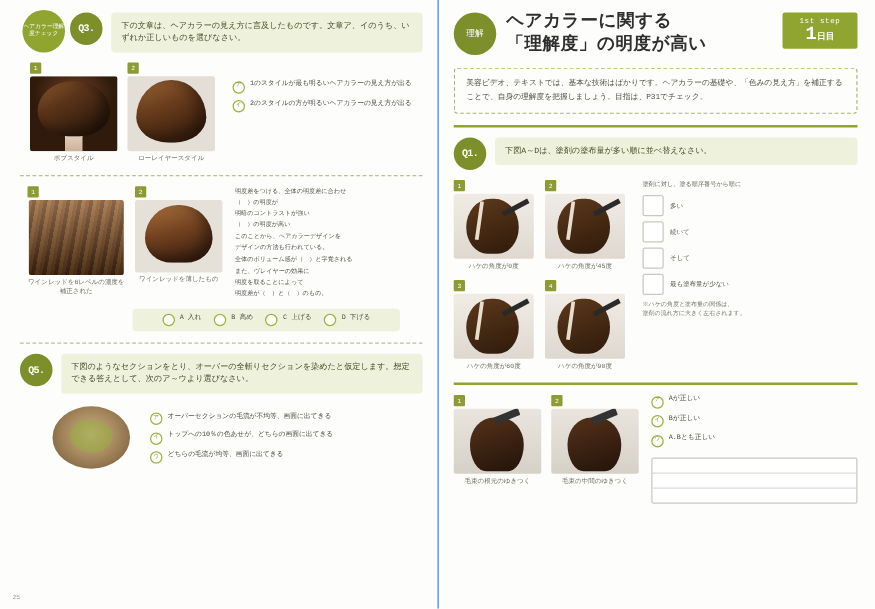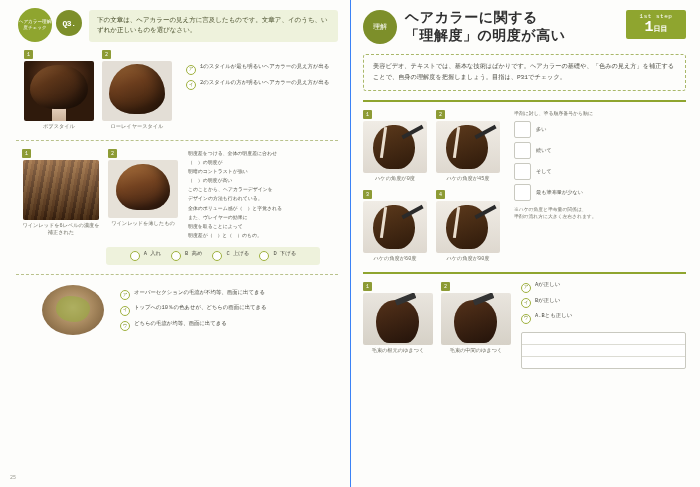--- a/index.html
+++ b/index.html
@@ -254,20 +254,26 @@
           <span>C 上げる</span>
         </span>
       <span class="opt">
           <span class="dot"></span>
           <span>D 下げる</span>
         </span>
     </div>
 
     <div class="dashed"></div>
 
+    <div class="sect">
+      <div class="qhead">
+        <div class="qbadge">Q5.</div>
+        <div class="qtext">下図のようなセクションをとり、オーバーの全斬りセクションを染めたと仮定します。想定できる答えとして、次のア～ウより選びなさい。</div>
+      </div>
+    </div>
     <div style="display:flex;gap:16px;margin-top:10px;margin-left:26px;align-items:center;">
       <div class="ph hair-top"></div>
       <div class="opts">
         <div class="opt">
           <span class="dot">ア</span>
           <span>オーバーセクションの毛流が不均等、画面に出てきる</span>
         </div>
         <div class="opt">
           <span class="dot">イ</span>
           <span>トップへの10％の色あせが、どちらの画面に出てきる</span>
@@ -295,20 +301,24 @@
         <div class="s2">
           <span>1</span><small>日目</small>
         </div>
       </div>
     </div>
 
     <div class="intro">美容ビデオ、テキストでは、基本な技術はばかりです。ヘアカラーの基礎や、「色みの見え方」を補正することで、自身の理解度を把握しましょう。目指は、P31でチェック。</div>
 
     <div class="rule"></div>
 
+    <div class="qhead">
+      <div class="qbadge">Q1.</div>
+      <div class="qtext">下図A～Dは、塗剤の塗布量が多い順に並べ替えなさい。</div>
+    </div>
 
     <div style="display:flex;gap:10px;margin-top:8px;">
       <div class="grid2" style="margin-top:0;">
         <div class="photo-cell">
           <div class="photo-num">1</div>
           <div class="ph sec-photo">
               <div class="head"></div>
               <div class="part"></div>
               <div class="comb"></div>
             </div>

